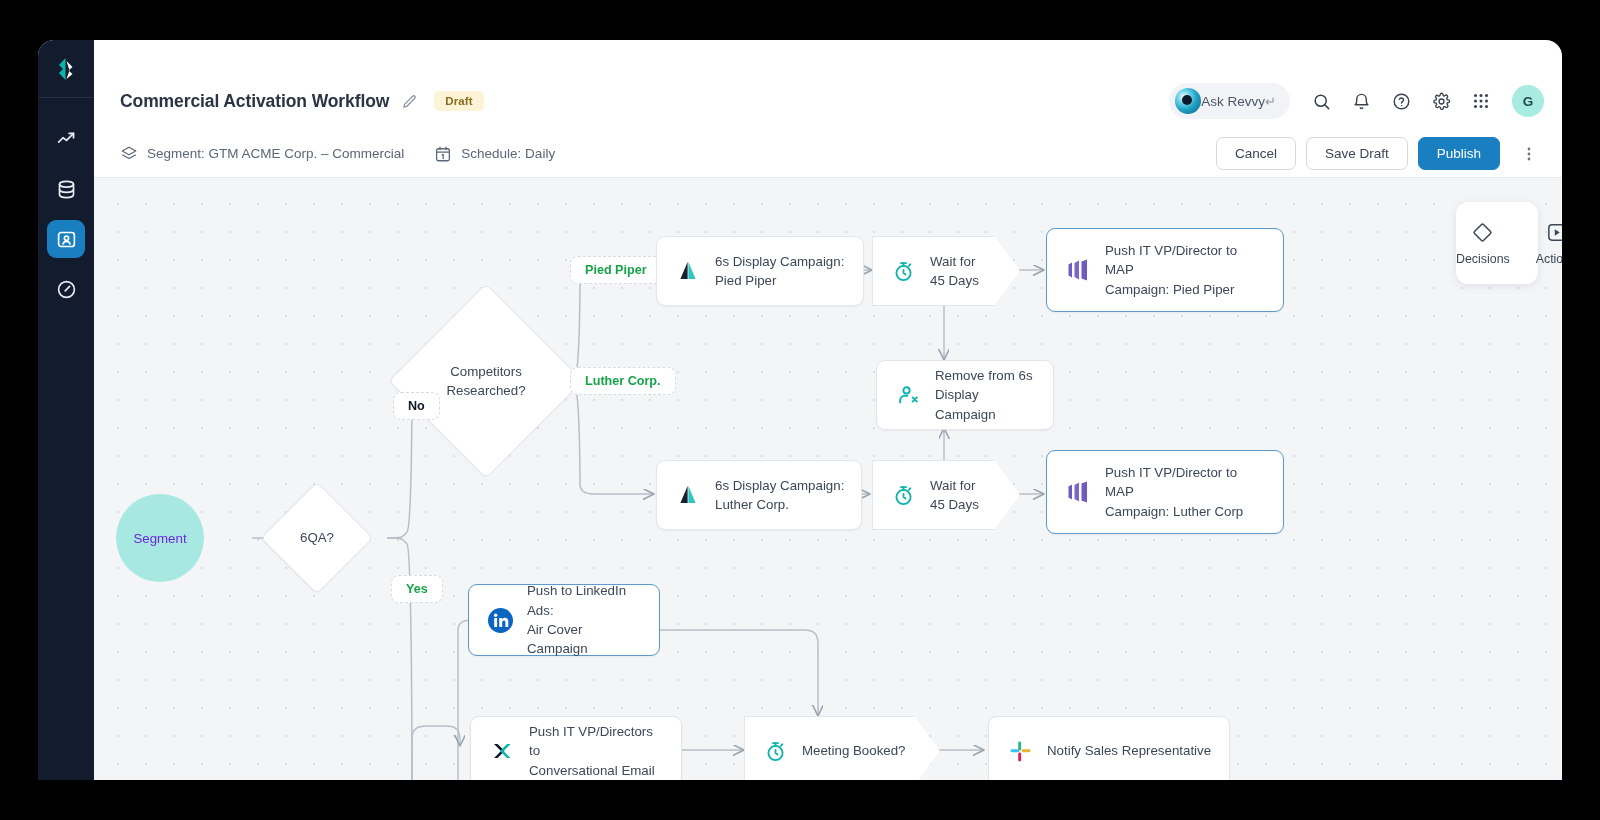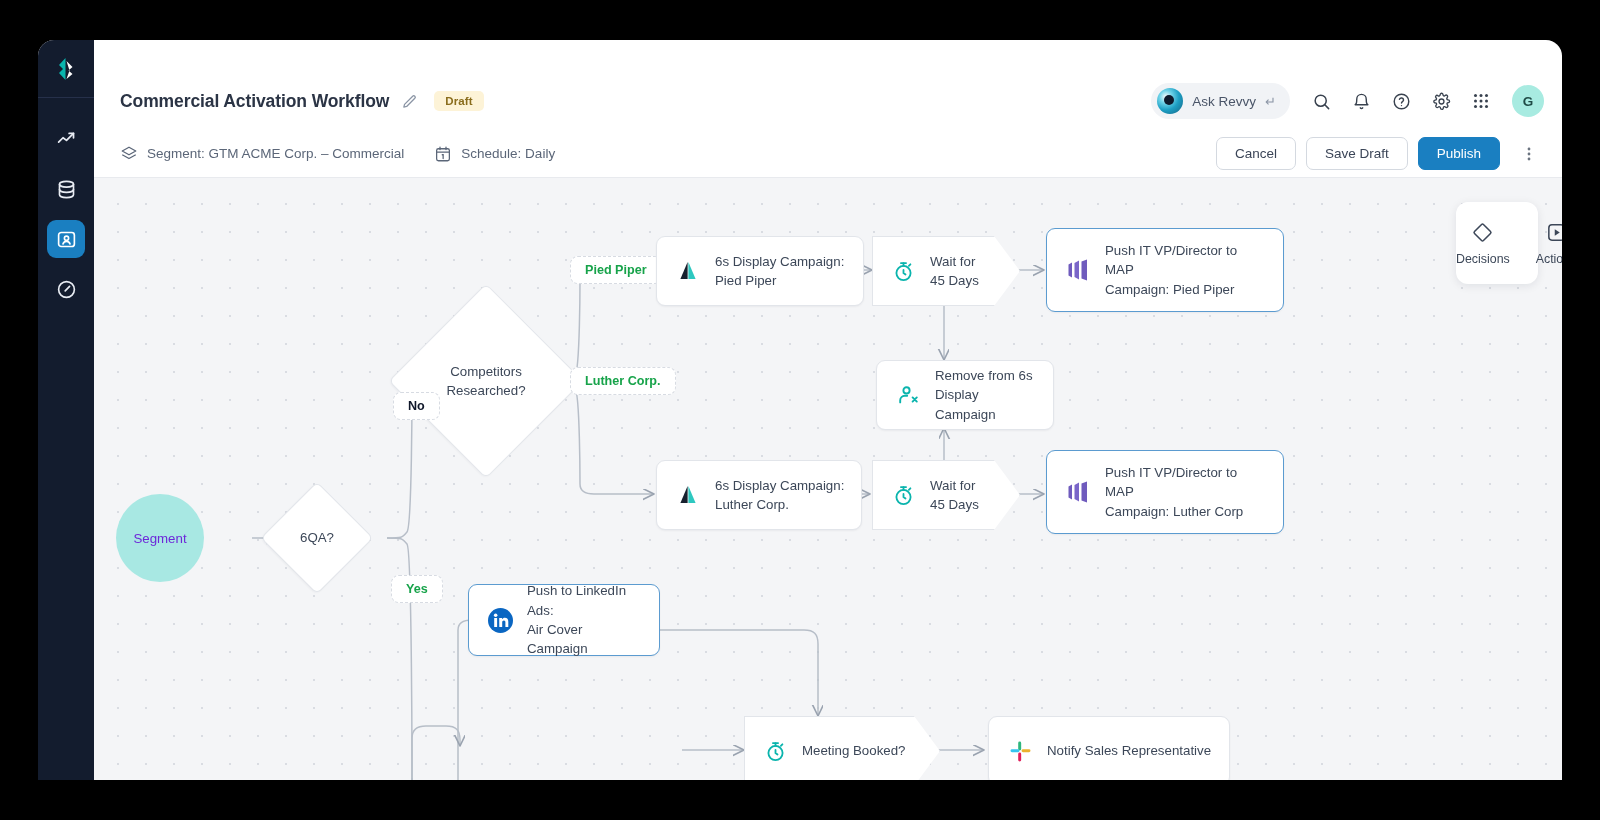--- a/index.html
+++ b/index.html
@@ -61,21 +61,21 @@
   #edit-title-icon { margin-left: 12px; display:flex; align-items:center; cursor:pointer; }
   #status-badge {
     margin-left: 16px;
     background: #fdf3d7; color: #8a6d1d;
     font-size: 11.5px; font-weight: 700;
     padding: 4px 11px; border-radius: 5px;
     letter-spacing: .1px;
   }
   #topbar-right { margin-left: auto; display: flex; align-items: center; gap: 6px; }
   #ask-revvy {
-    display: flex; align-items: center; gap: 9px;
+    display: flex; align-items: center; 
     background: #f1f3f6; border-radius: 18px;
     padding: 5px 14px 5px 6px; cursor: pointer; margin-right: 8px;
   }
   #ask-revvy .revvy-orb {
     width: 26px; height: 26px; border-radius: 50%;
     background: radial-gradient(circle at 34% 34%, #ffffff 0%, #6fd3e8 26%, #1d9fc4 54%, #15607f 100%);
     position: relative; flex: 0 0 26px;
   }
   #ask-revvy .revvy-orb::after {
     content: ""; position: absolute; left: 7px; top: 7px;
@@ -532,20 +532,30 @@
               <circle cx="12.5" cy="12.5" r="12.5" fill="#0a66c2"></circle>
               <rect x="6.2" y="10" width="2.9" height="9" fill="#fff"></rect>
               <circle cx="7.65" cy="7.2" r="1.75" fill="#fff"></circle>
               <path d="M11.2 10h2.8v1.3c.5-.9 1.6-1.5 2.9-1.5 2.3 0 3.4 1.4 3.4 4V19h-2.9v-4.7c0-1.2-.4-1.9-1.5-1.9-1 0-1.7.7-1.7 1.9V19h-2.9Z" fill="#fff"></path>
             </svg>
           </span>
           <span class="node-label">Push to LinkedIn Ads:
 Air Cover Campaign</span>
         </div>
 
+        <div class="node" style="left:376px; top:538px; width:212px; height:70px;">
+          <span class="node-icon">
+            <svg width="24" height="22" viewBox="0 0 24 22">
+              <path d="M4 4 L11 11 L4 18 L7.6 18 L14.6 11 L7.6 4 Z" fill="#10192b"></path>
+              <path d="M20.5 4 L13.5 11 L20.5 18 L17 18 L10 11 L17 4 Z" fill="#0ab4ad"></path>
+            </svg>
+          </span>
+          <span class="node-label">Push IT VP/Directors to
+Conversational Email</span>
+        </div>
 
         <div class="node pentagon" style="left:650px; top:538px; width:196px; height:70px;">
           <span class="penta-bg"></span>
           <span class="node-icon">
             <svg width="23" height="23" viewBox="0 0 24 24" fill="none" stroke="#0ab4ad" stroke-width="1.9" stroke-linecap="round">
               <circle cx="12" cy="13.6" r="7.4"></circle>
               <path d="M12 10.4v3.2l2.1 1.6"></path>
               <path d="M9.3 3.2h5.4"></path>
                 <path d="M12 3.2v2.9"></path>
               <path d="M17.6 6.1l1.6-1.6"></path>

